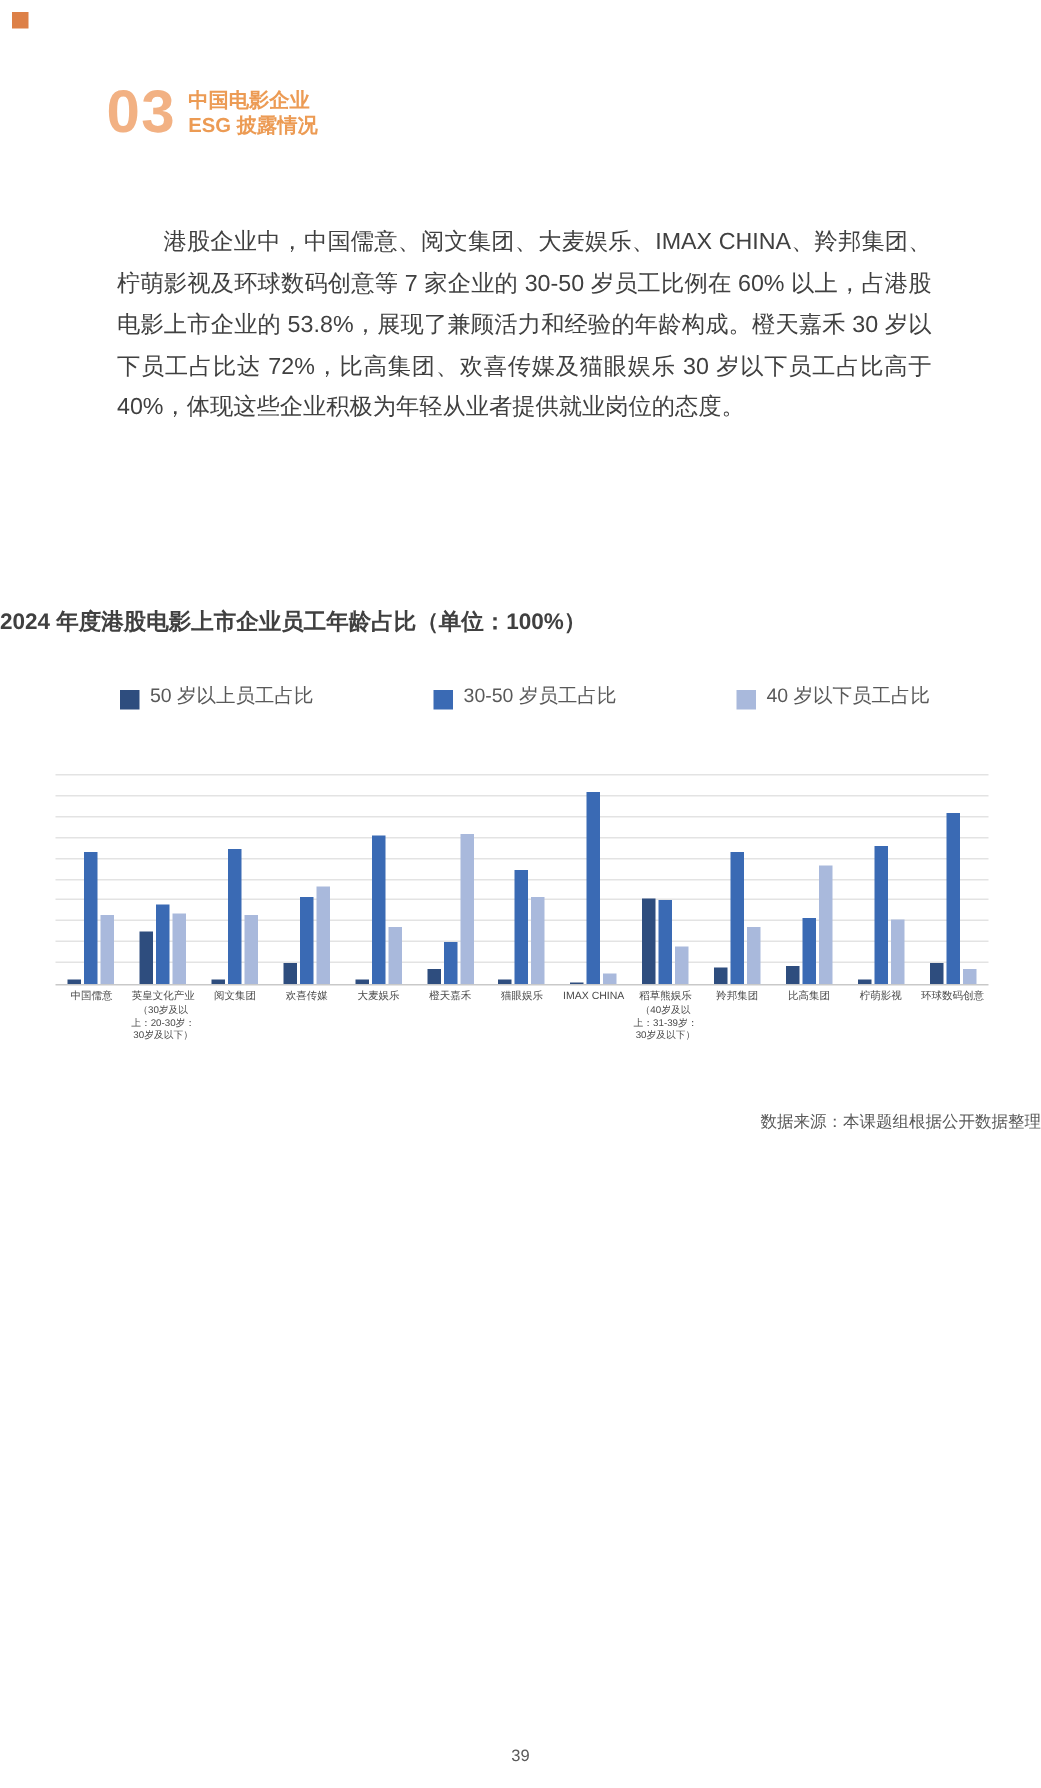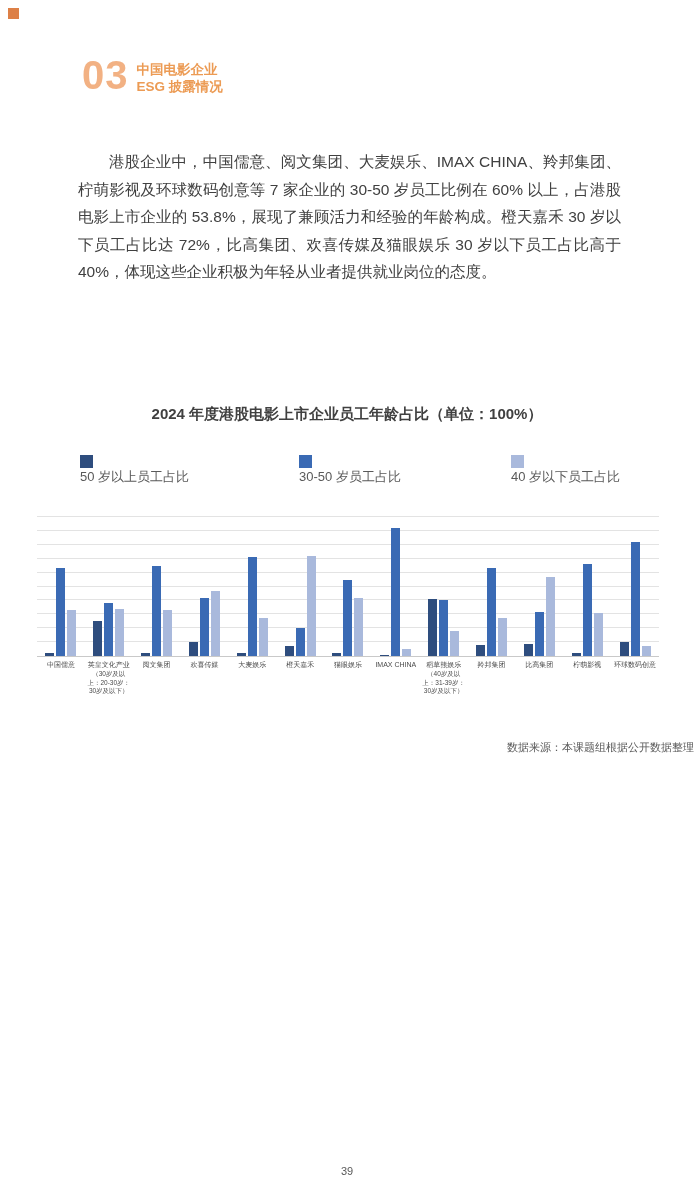--- a/index.html
+++ b/index.html
@@ -2,37 +2,37 @@
 <html><head>
 <meta charset="utf-8">
 <style>
   html,body{margin:0;padding:0;background:#ffffff;}
   body{
     width:694px;height:1192px;position:relative;
     font-family:"Liberation Sans","DejaVu Sans",sans-serif;
     color:#3f3f3f;overflow:hidden;
   }
   .corner-mark{position:absolute;top:8px;left:8px;width:11px;height:11px;}
-  .chapter-header{position:absolute;top:55px;left:82px;display:flex;align-items:flex-end;}
+  .chapter-header{position:absolute;top:55px;left:71px;display:flex;align-items:flex-start;}
   .chapter-number{font-size:40px;line-height:40px;font-weight:bold;color:#f2b183;letter-spacing:1px;}
   .chapter-title{margin-left:8px;margin-top:3px;color:#ec9b54;font-weight:bold;font-size:13.5px;line-height:17px;}
   .body-paragraph{
     position:absolute;top:148px;left:78px;width:543px;
     font-size:15.5px;line-height:27.6px;text-align:justify;
     text-indent:2em;color:#404040;
   }
   .chart-title{
     position:absolute;top:405px;left:0;width:100%;
-    text-align:center;font-size:15px;font-weight:bold;color:#404040;
+    text-align:left;font-size:15px;font-weight:bold;color:#404040;
   }
   .legend-row{
     position:absolute;top:455px;left:80px;width:540px;
     display:flex;justify-content:space-between;
   }
-  .legend-item{display:flex;align-items:flex-start;font-size:13px;color:#595959;flex-direction:column;}
+  .legend-item{display:flex;align-items:flex-end;font-size:13px;color:#595959;}
   .legend-swatch{width:13px;height:13px;margin-right:7px;display:inline-block;}
   .plot-wrap{position:absolute;top:504px;left:37px;width:622px;}
   .plot-area{
     position:relative;height:152px;width:100%;
     border-bottom:1px solid #c9c9c9;
   }
   .gridline{position:absolute;left:0;width:100%;height:1px;background:#e3e3e3;}
   .bars-row{
     position:absolute;bottom:0;left:0;width:100%;height:100%;
     display:flex;

